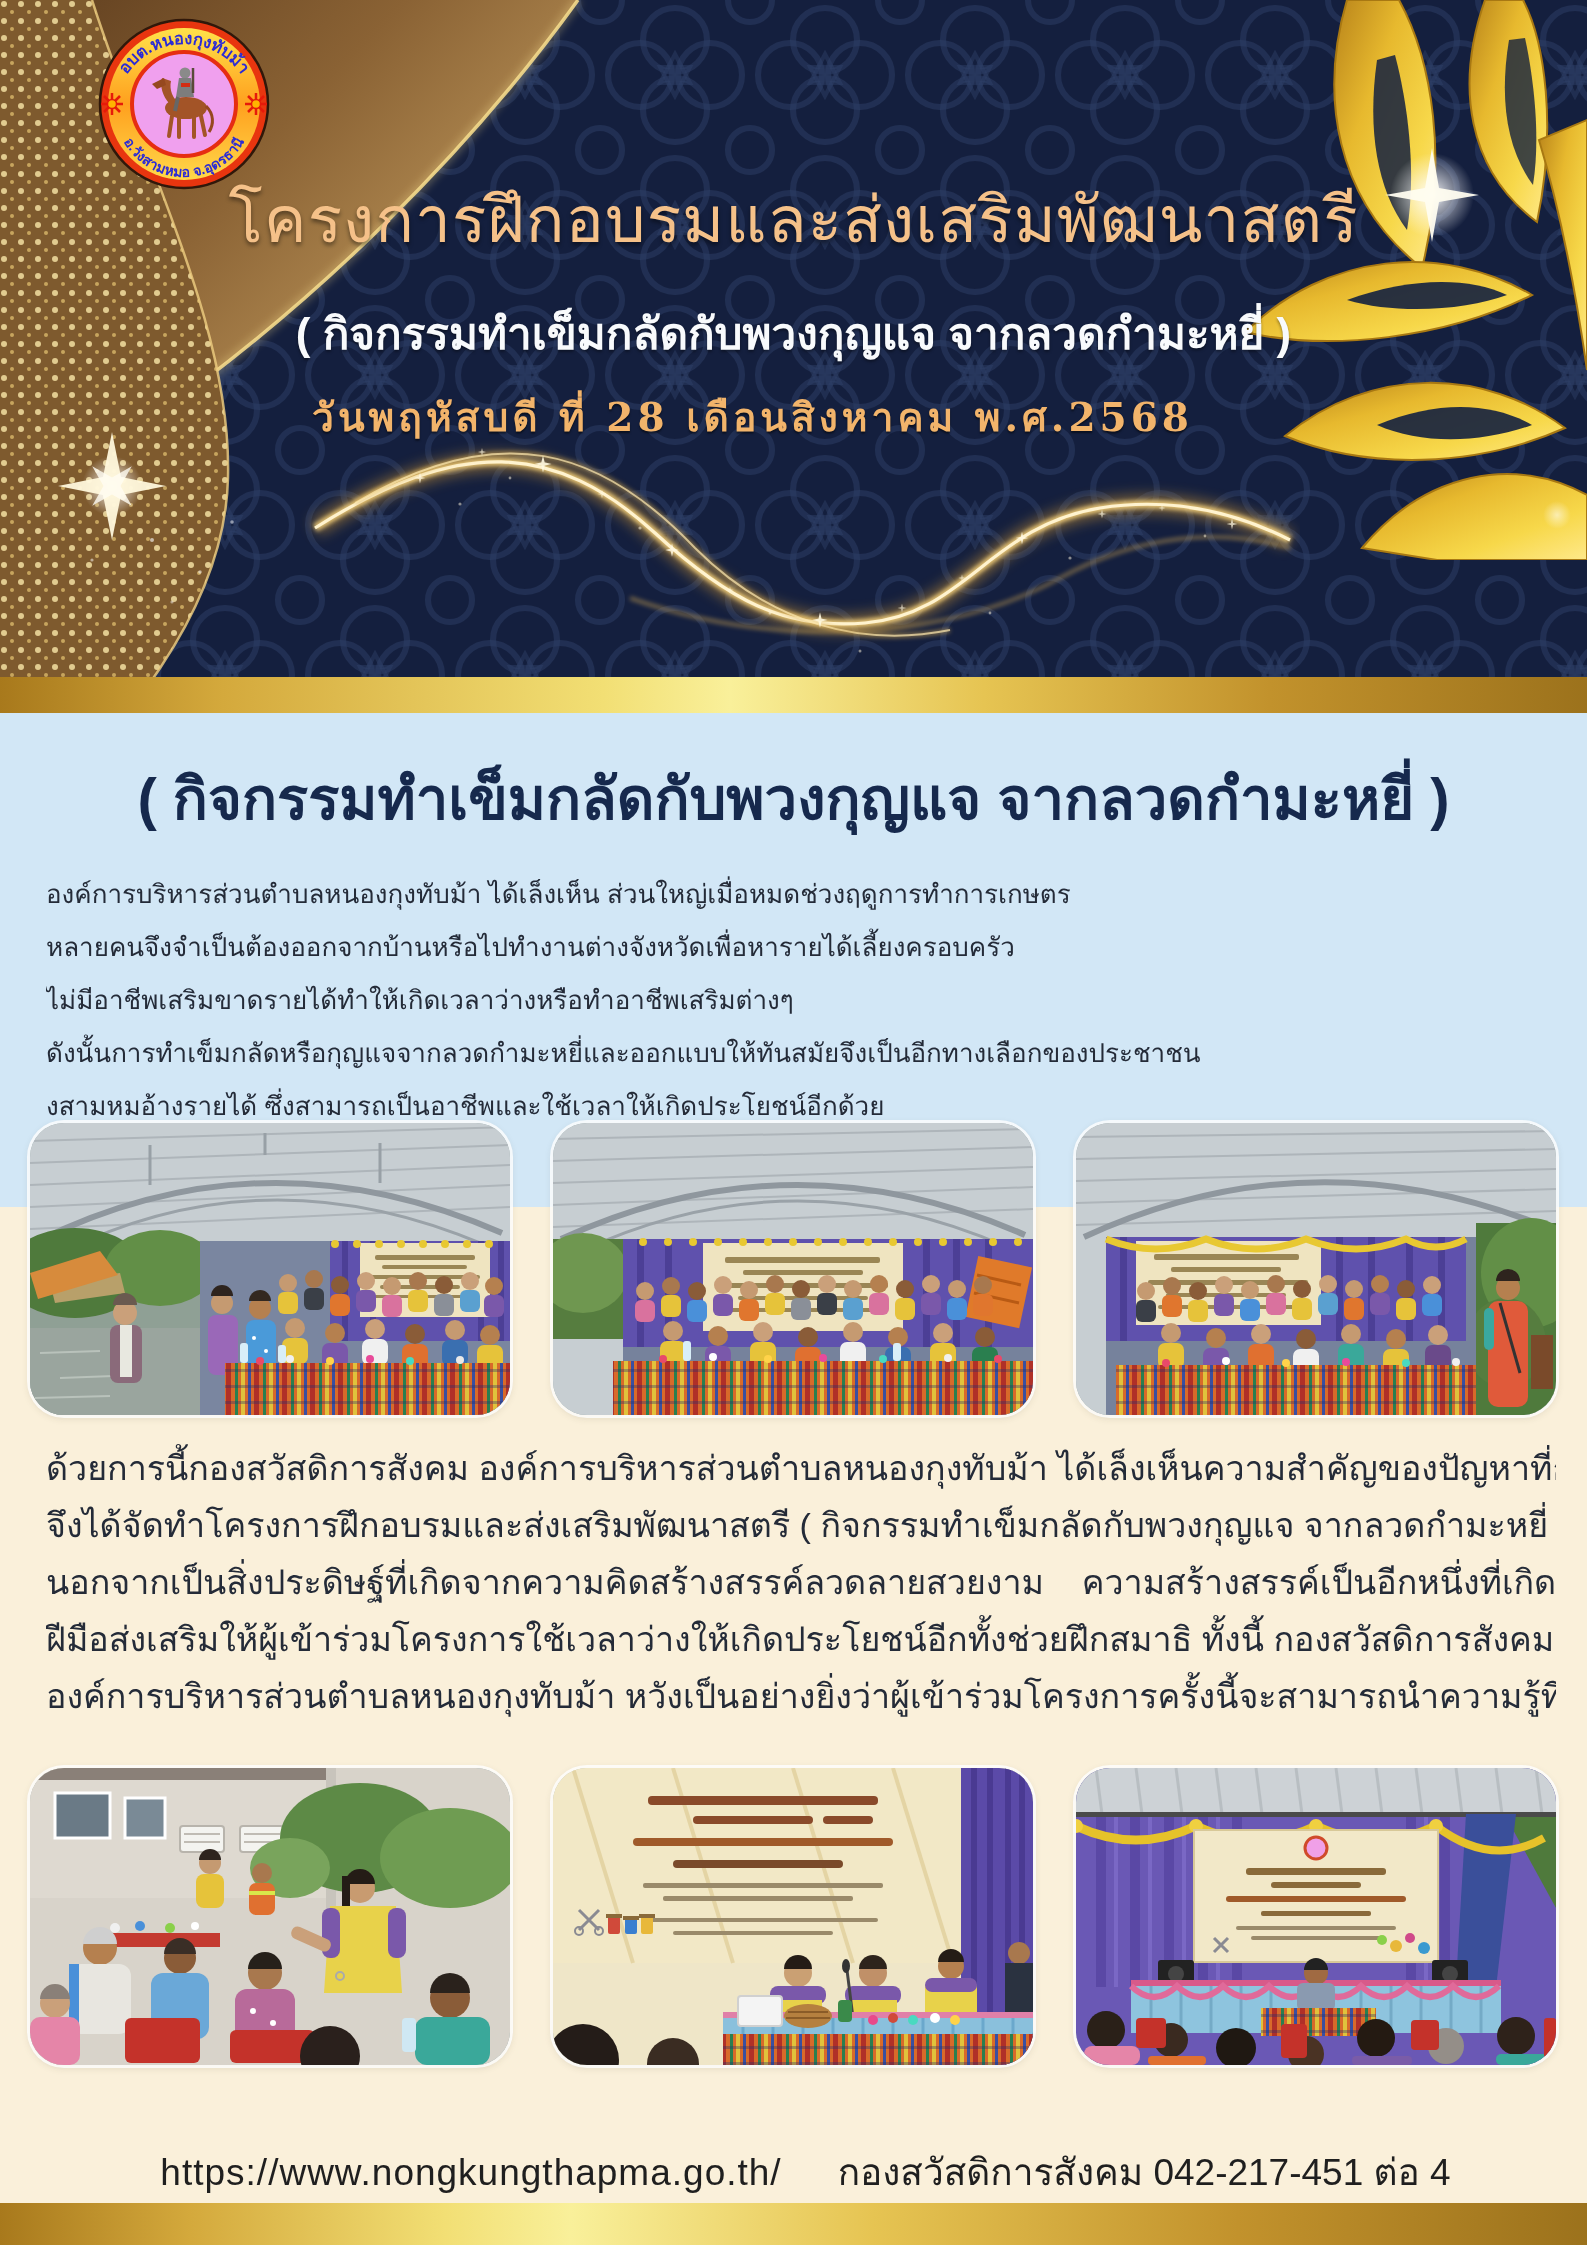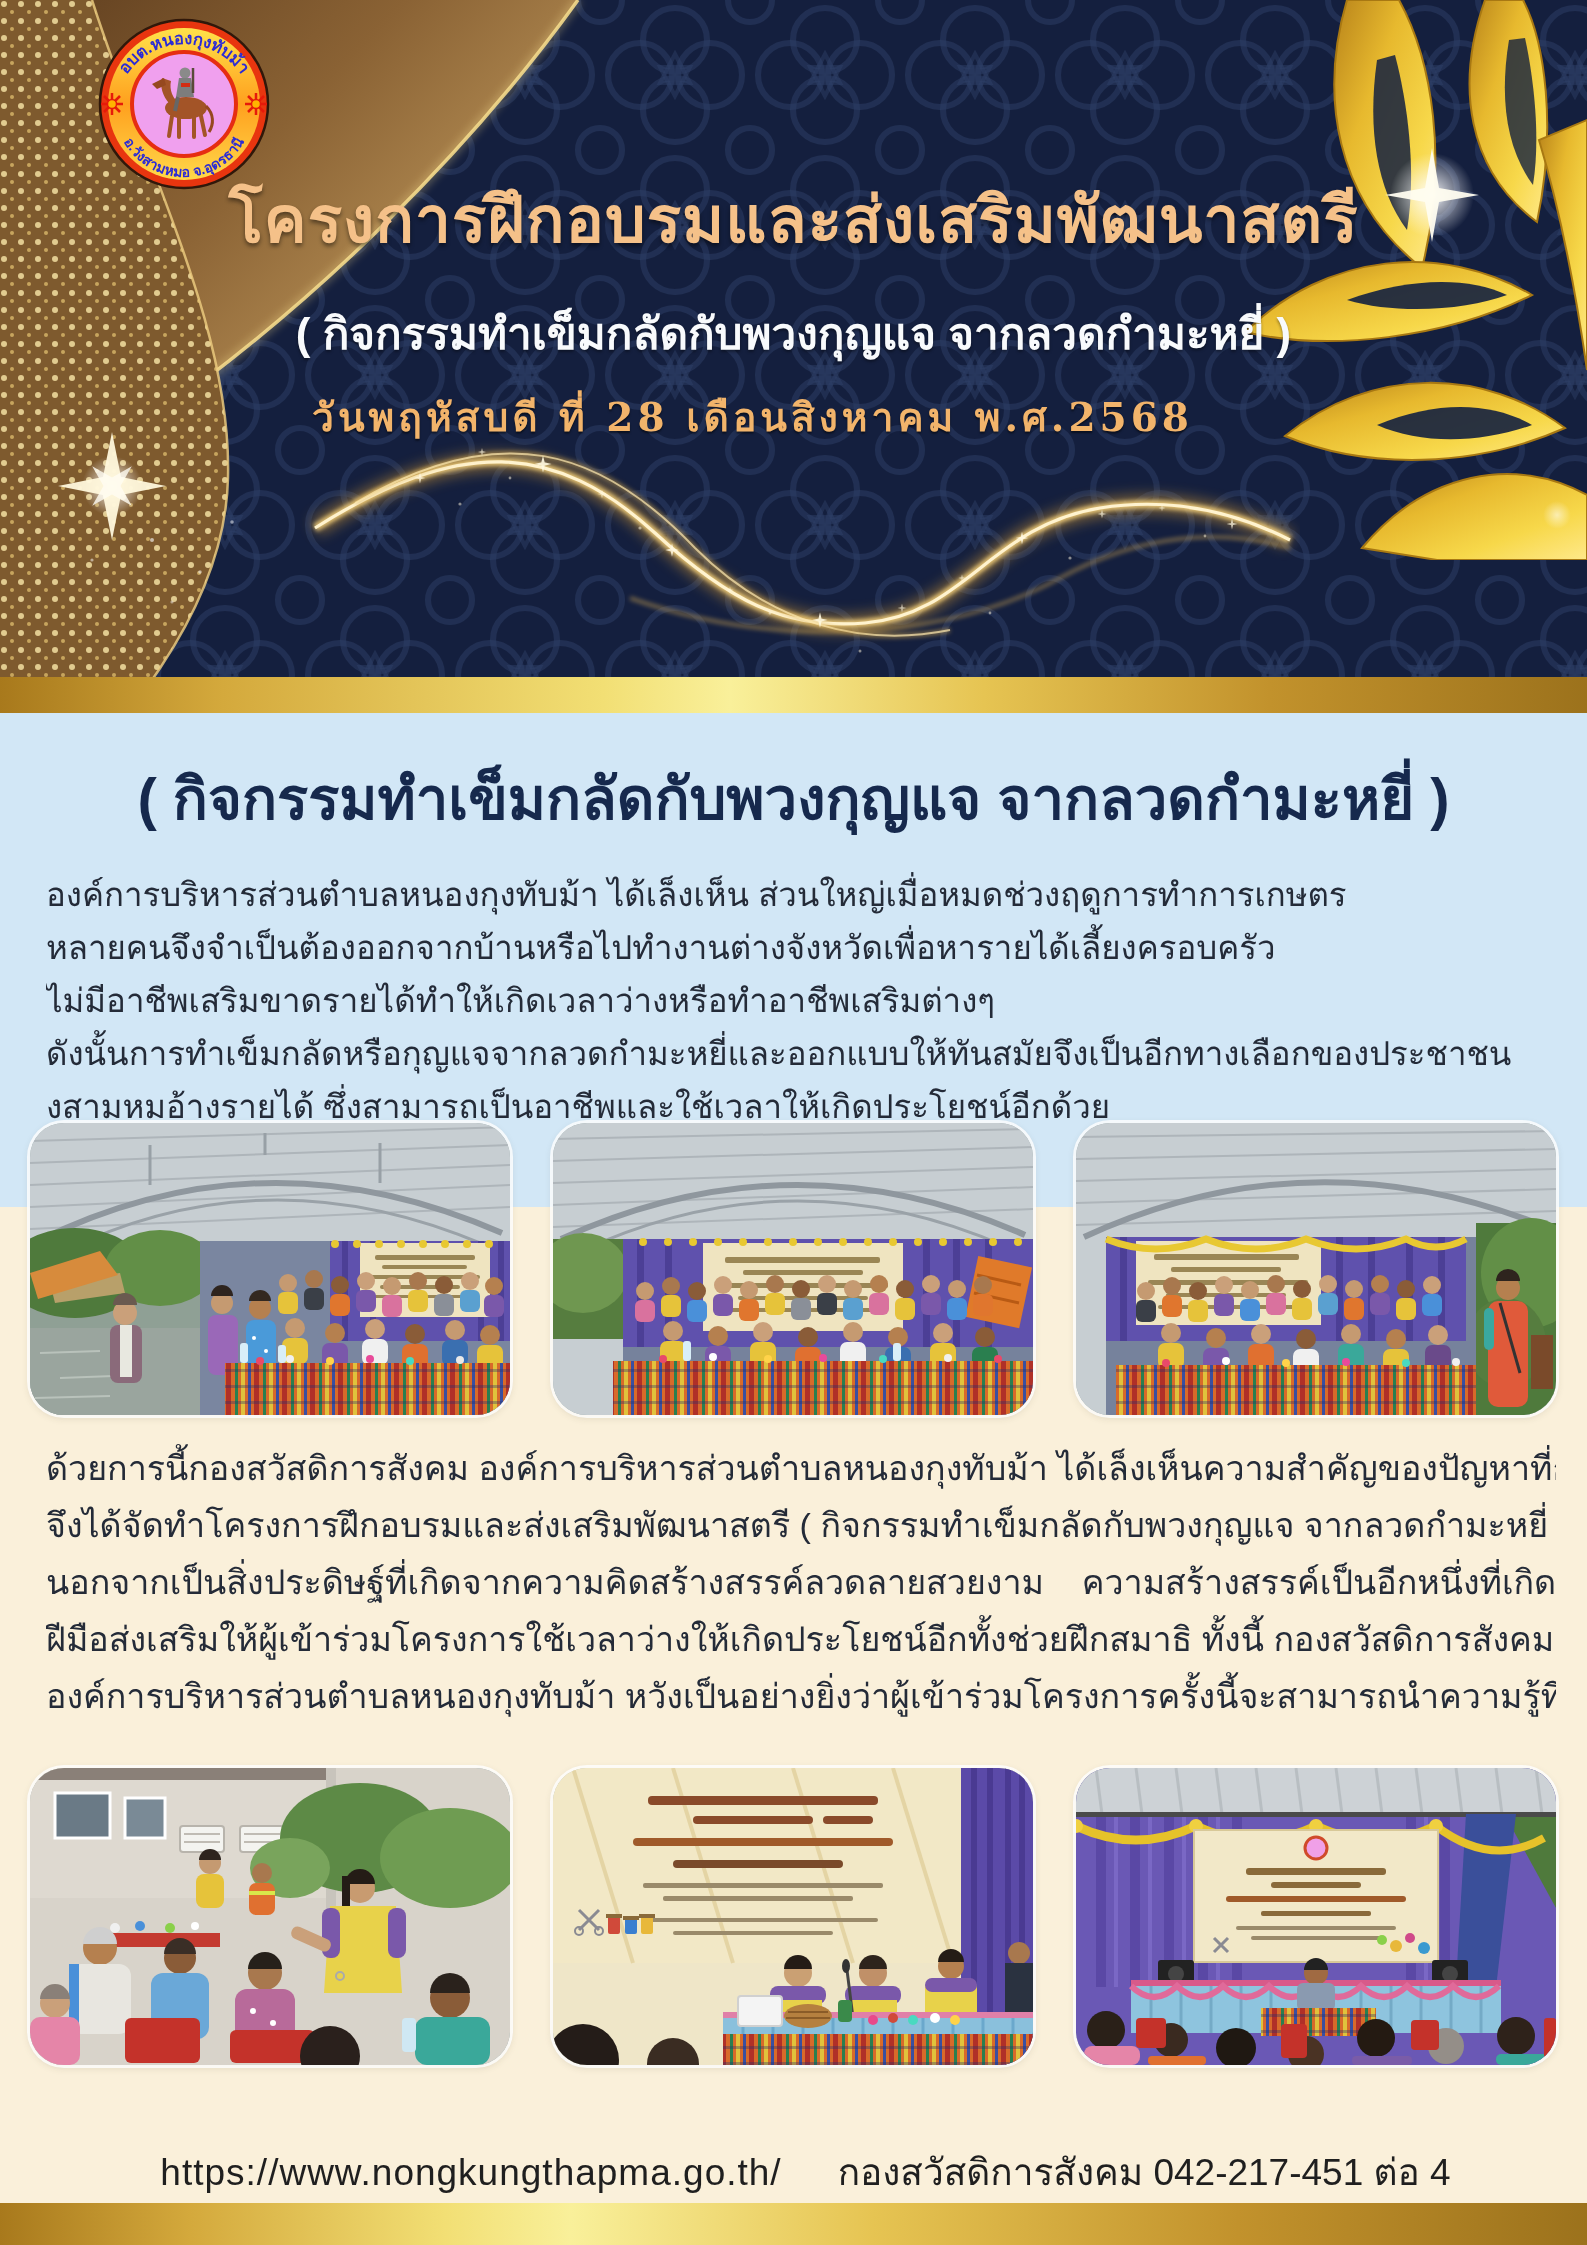--- a/index.html
+++ b/index.html
@@ -12,33 +12,33 @@
   .header-bg { left:0; top:0; width:1587px; height:677px; background:#131e3c; overflow:hidden; }
   .gold-bar { left:0; width:1587px; }
   .gold-bar-top { top:677px; height:36px;
      background:linear-gradient(90deg,#a8791c 0%,#d4a93c 14%,#f2df74 38%,#f9f09a 46%,#e6c452 62%,#c2922c 80%,#9c721c 100%); }
   .gold-bar-bottom { top:2203px; height:42px;
      background:linear-gradient(90deg,#a8791c 0%,#d4a93c 12%,#f2df74 28%,#f9f09a 36%,#e6c452 55%,#c2922c 78%,#9c721c 100%); }
   .blue-bg  { left:0; top:713px;  width:1587px; height:494px; background:#d2e7f6; }
   .cream-bg { left:0; top:1207px; width:1587px; height:996px; background:#faf0da; }
 
   .page-title { left:0; top:168px; width:1587px; text-align:center;
-      font-size:64px; font-weight:700; color:#f5c189; letter-spacing:1px;
+      font-size:64px; font-weight:400; color:#f5c189; letter-spacing:1px;
       text-shadow:0 3px 4px rgba(0,0,0,.45); }
   .page-subtitle { left:0; top:298px; width:1587px; text-align:center;
       font-size:44px; font-weight:600; color:#f8fafc; text-shadow:0 2px 3px rgba(0,0,0,.4); }
   .event-date { left:0; top:386px; width:1505px; text-align:center;
       font-size:39px; font-weight:700; color:#f2b46b; letter-spacing:4px;
       font-family:"DejaVu Serif","Liberation Serif",serif; text-shadow:0 2px 2px rgba(0,0,0,.5); }
 
   
   .section-heading { left:0; top:752px; width:1587px; text-align:center;
       font-size:58px; font-weight:800; color:#16294d; letter-spacing:0; }
   .para { left:46px; width:1510px; color:#242b38; }
-  .intro-para  { top:868px;  font-size:33px; line-height:53px; }
+  .intro-para  { top:868px;  font-size:26px; line-height:53px; }
   .detail-para { top:1440px; font-size:34px; line-height:57px; }
   .t-line { white-space:pre; overflow:hidden; }
 
   .photo { position:absolute; width:480px; border-radius:34px; overflow:hidden;
            box-shadow:0 0 0 3px rgba(255,255,255,.8), 0 2px 8px rgba(60,60,40,.18);
            background:#9aa; }
   .photo svg { display:block; }
   .row1 { top:1123px; height:292px; }
   .row2 { top:1768px; height:297px; }
   .col1 { left:30px; } .col2 { left:553px; } .col3 { left:1076px; }

